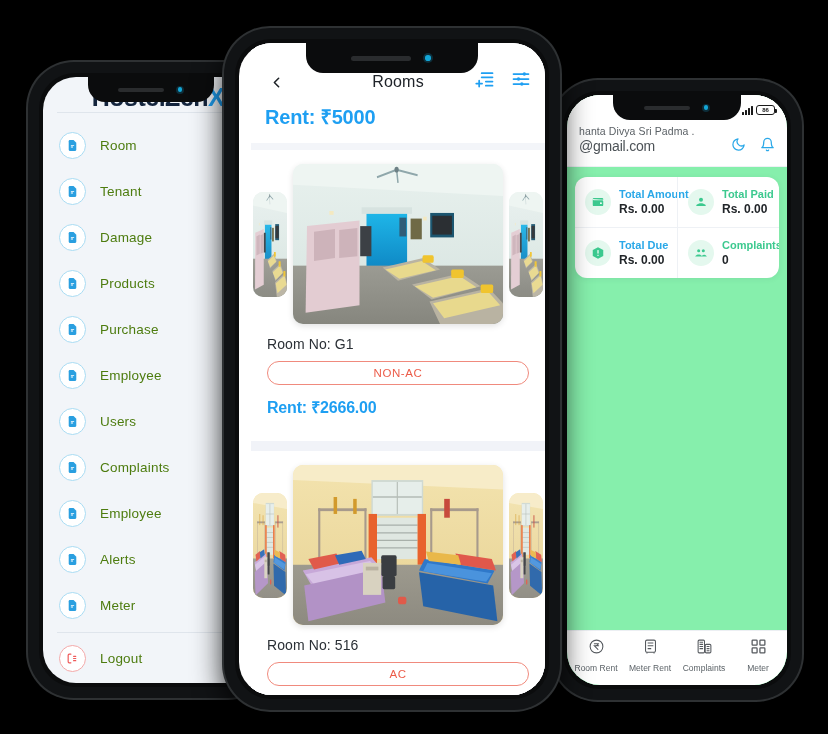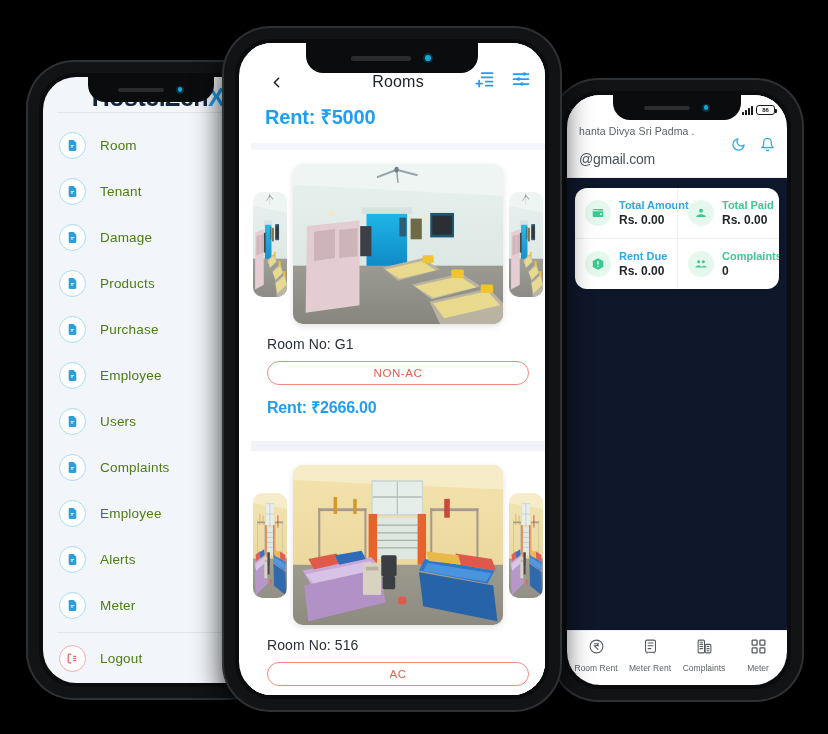--- a/index.html
+++ b/index.html
@@ -91,21 +91,21 @@
     font-size: 13.5px; color: #4d7c0f; letter-spacing: .2px;
     white-space: nowrap;
   }
   .menu-foot-divider { height: 1px; background: #dfe5ec; margin: 4px 14px; }
 
   
   #phone-right { left: 552px; top: 80px; width: 250px; height: 620px; z-index: 1; }
   #phone-right .notch { width: 128px; height: 25px; }
   #phone-right .speaker { width: 46px; height: 4px; }
   #phone-right .cam { width: 8px; height: 8px; }
-  .dash-screen { background: #0f172a; height: 100%; position: relative; }
+  .dash-screen { background: #86efac; height: 100%; position: relative; }
   .statusbar {
     position: absolute; top: 0; left: 0; right: 0; height: 26px;
     display: flex; align-items: center; justify-content: space-between;
     padding: 4px 12px 0 12px;
     background: #ffffff;
     font-size: 9px; color: #1a1a1a; z-index: 30;
   }
   .sb-left { display: flex; gap: 3px; align-items: center; opacity: .75; }
   .sb-right { display: flex; gap: 3px; align-items: center; }
   .sig { display: flex; align-items: flex-end; gap: 1px; height: 9px; }
@@ -122,21 +122,21 @@
     width:2px; height:4px; background:#1a1a1a; border-radius:0 1px 1px 0;
   }
   .dash-header {
     background: #ffffff;
     padding: 30px 12px 10px 12px;
     display: flex; align-items: flex-start; justify-content: space-between;
     border-bottom: 1px solid #eef1f5;
   }
   .user-block { min-width: 0; }
   .user-name { font-size: 10.5px; color: #5b6166; white-space: nowrap; letter-spacing: .1px; }
-  .user-email { font-size: 14px; color: #4c5257; white-space: nowrap; letter-spacing: -.2px; margin-top: 14px; }
+  .user-email { font-size: 14px; color: #4c5257; white-space: nowrap; letter-spacing: -.2px; margin-top: 1px; }
   .dash-actions { display: flex; gap: 14px; padding-top: 12px; }
   .stats-card {
     background: #ffffff;
     margin: 10px 8px 0 8px;
     border-radius: 12px;
     box-shadow: 0 1px 6px rgba(25,40,70,.07);
     overflow: hidden;
   }
   .stats-row { display: flex; }
   .stats-row + .stats-row { border-top: 1px solid #eef1f5; }
@@ -444,21 +444,21 @@
             <div class="stats-row" id="stats-row-2">
                 <div class="stat">
                   <span class="stat-ico">
                     <svg width="14" height="14" viewBox="0 0 24 24" fill="#3cc98f">
                       <path d="M12 2l9 5v10l-9 5-9-5V7z"></path>
                       <rect x="11" y="7" width="2" height="6" fill="#fff"></rect>
                       <rect x="11" y="15" width="2" height="2" fill="#fff"></rect>
                     </svg>
                   </span>
      <span class="stat-txt">
-       <span class="stat-label blue" style="display:block">Rent Due</span>
+       <span class="stat-label blue" style="display:block">Total Due</span>
        <span class="stat-value" style="display:block">Rs. 0.00</span>
      </span>
                 </div>
                 <div class="stat">
                   <span class="stat-ico">
                     <svg width="14" height="14" viewBox="0 0 24 24" fill="#3cc98f">
                       <circle cx="8" cy="8" r="2.6"></circle>
                       <circle cx="16" cy="8" r="2.6"></circle>
                       <path d="M2 18c1.6-2.4 3.8-3.4 6-3.4s4.4 1 6 3.4zM12.5 18c1.4-2 3.2-2.8 5-2.8s3.2.8 4.5 2.8z"></path>
                     </svg>

